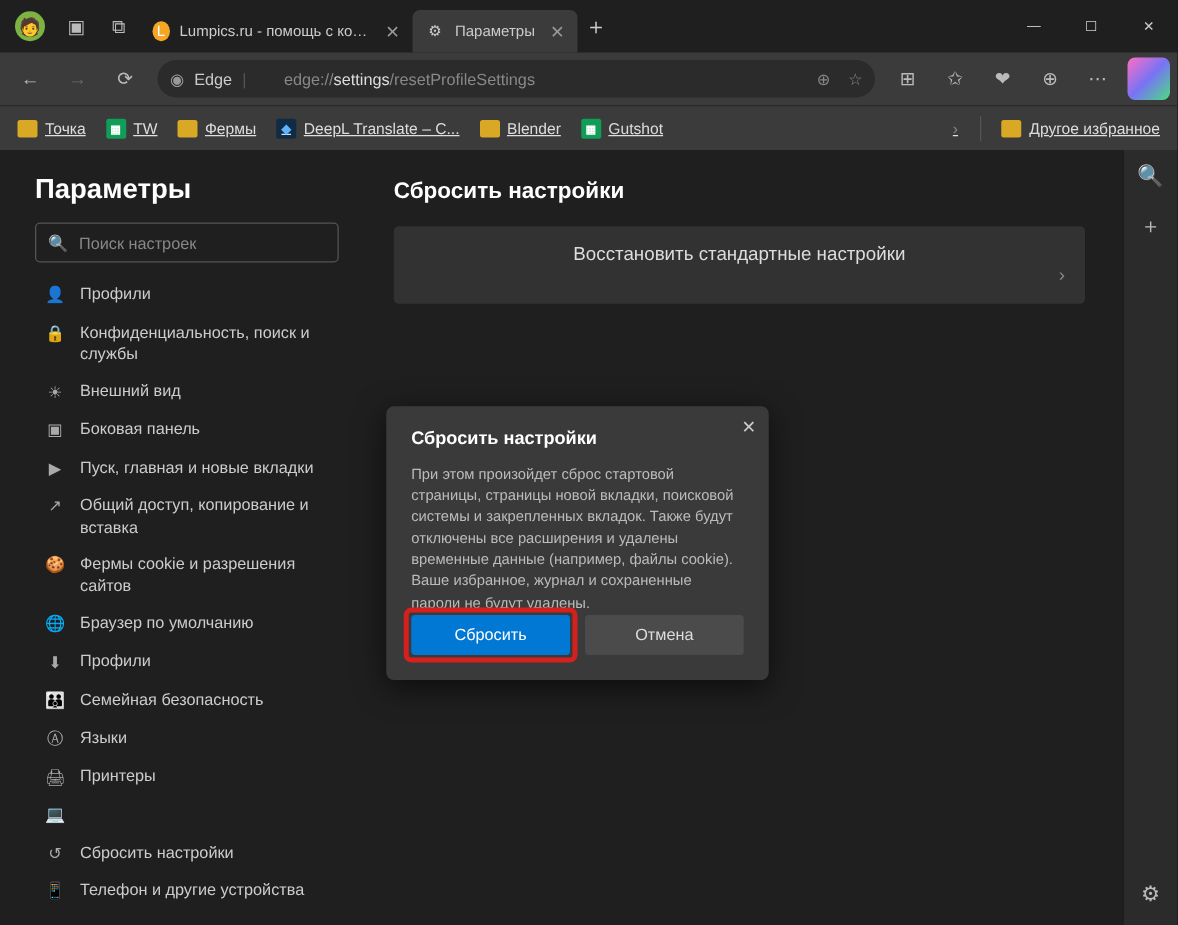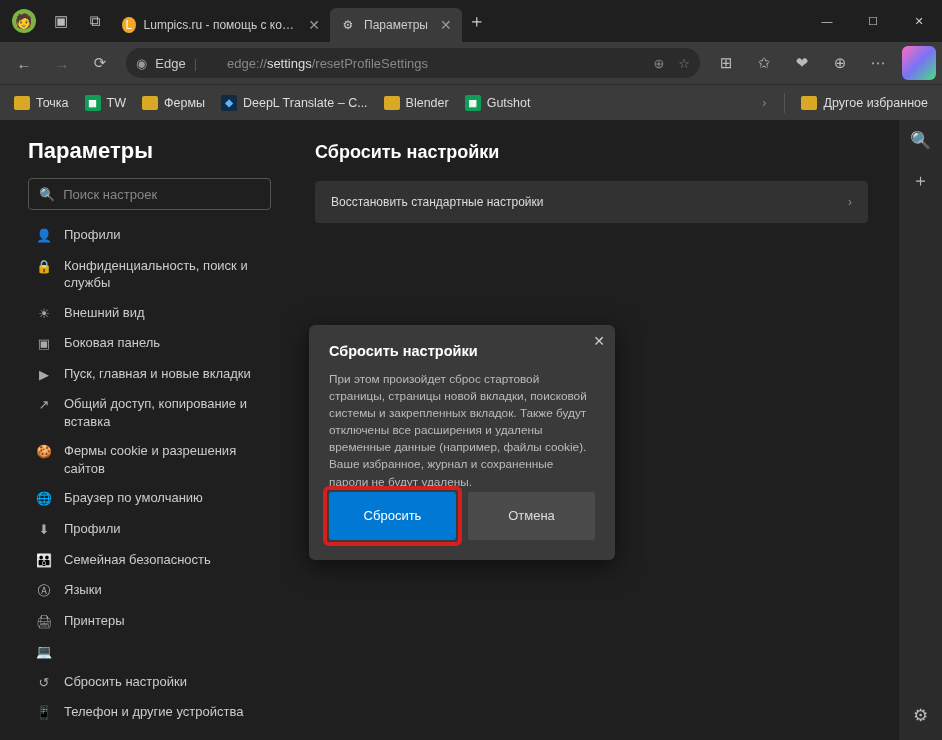--- a/index.html
+++ b/index.html
@@ -23,21 +23,21 @@
 .toolbar { height: 42px; background: #3b3b3b; display:flex; align-items:center; padding: 0 6px; gap:2px; }
 .tbtn { width:36px; height:32px; display:flex; align-items:center; justify-content:center; color:#bbb; font-size:15px; border-radius:4px; }
 .addr { flex:1; height:30px; background:#2b2b2b; border-radius:15px; display:flex; align-items:center; padding:0 10px; font-size:13px; color:#999; gap:8px; margin: 0 6px; }
 .addr .edge-label { color:#ccc; }
 .addr .url { color:#888;margin-left:22px; }
 .addr .url b { color:#ddd; font-weight:normal; }
 .addr .right { margin-left:auto; display:flex; gap:14px; color:#888; }
 .copilot { width:34px; height:34px; border-radius:6px; background: linear-gradient(135deg,#ff6ec4,#7873f5,#4ade80); margin-left:4px; }
 
 
-.bookmarks { height: 36px; background:#3b3b3b; border-top:1px solid #2a2a2a; display:flex; align-items:center; padding:0 8px; gap:4px; font-size:12.5px; }
+.bookmarks { height: 36px; background:#3b3b3b; border-top:1px solid #2a2a2a; display:flex; align-items:center; padding:0 8px; gap:4px; font-size:12.5px;text-decoration:underline; }
 .bm { display:flex; align-items:center; gap:6px; padding: 4px 6px; color:#ddd; border-radius:4px; }
 .bm .fold { width:16px; height:14px; background:#d9a825; border-radius:2px; }
 .bm .sheet { width:16px; height:16px; background:#0f9d58; border-radius:2px; display:flex;align-items:center;justify-content:center;color:#fff;font-size:9px;font-weight:bold; }
 .bm .deepl { width:16px;height:16px;background:#0f2b46;border-radius:2px;display:flex;align-items:center;justify-content:center;color:#5eb3ff;font-size:10px;font-weight:bold; }
 .bm-chev { color:#888; padding:0 8px; }
 .bm-spacer { flex:1; }
 
 
 .vsidebar { position:absolute; right:0; top:120px; width:44px; height:calc(100% - 120px); background:#2b2b2b; display:flex; flex-direction:column; align-items:center; padding-top:10px; gap:18px; border-left:1px solid #1a1a1a; }
 .vsidebar div { color:#bbb; font-size:17px; }
@@ -49,30 +49,30 @@
 
 .sside { width:285px; padding:18px 14px 8px 28px; overflow:hidden; }
 .sside h1 { font-size:22px; font-weight:600; color:#fff; margin-bottom:14px; }
 .ssearch { height:32px; border:1px solid #555; border-radius:4px; display:flex; align-items:center; padding:0 10px; gap:8px; color:#888; font-size:13px; margin-bottom:10px; }
 .sitem { display:flex; align-items:flex-start; gap:12px; padding:6px 8px; font-size:13px; color:#ccc; border-radius:4px; line-height:1.35; cursor:pointer; }
 .sitem .ic { width:16px; flex-shrink:0; text-align:center; color:#aaa; font-size:13px; margin-top:1px; }
 
 
 .main { flex:1; padding:22px 30px; }
 .main h2 { font-size:18px; font-weight:600; color:#fff; margin-bottom:18px; }
-.card { background:#323232; border-radius:4px; padding:14px 16px; display:flex; align-items:center; font-size:12px; color:#ddd; }
+.card { background:#323232; border-radius:4px; padding:14px 16px; display:flex; align-items:center; font-size:15px; color:#ddd;flex-direction:column; }
 .card .chev { margin-left:auto; color:#888; }
 
 
 .dialog { position:absolute; left:309px; top:325px; width:306px; background:#3a3a3a; border-radius:6px; box-shadow: 0 6px 24px rgba(0,0,0,0.6); padding:18px 20px 20px; z-index:10; }
 .dialog .dclose { position:absolute; right:10px; top:8px; color:#ccc; font-size:14px; }
 .dialog h3 { font-size:14.5px; font-weight:600; color:#fff; margin-bottom:12px; }
 .dialog p { font-size:11.8px; color:#bbb; line-height:1.45; margin-bottom:1px; }
 .dbtns { display:flex; gap:12px; }
-.dbtn { flex:1; height:48px; display:flex; align-items:center; justify-content:center; font-size:13px; border-radius:3px; }
+.dbtn { flex:1; height:32px; display:flex; align-items:center; justify-content:center; font-size:13px; border-radius:3px; }
 .dbtn.primary { background:#0078d4; color:#fff; position:relative; }
 .dbtn.primary::after { content:""; position:absolute; inset:-6px; border:4px solid #d4201f; border-radius:6px; pointer-events:none; }
 .dbtn.secondary { background:#4b4b4b; color:#ddd; }
 </style>
 </head>
 <body>
 
 <div class="titlebar">
   <div class="prof-icon">🧑</div>
   <div class="workspace-icon">▣</div>

